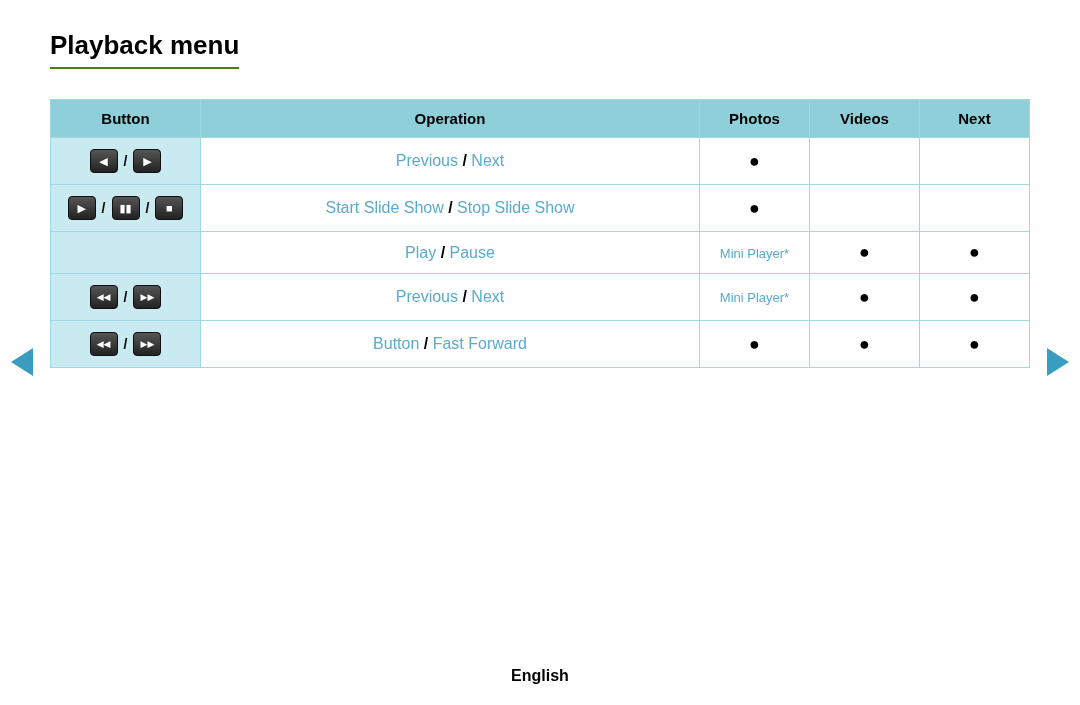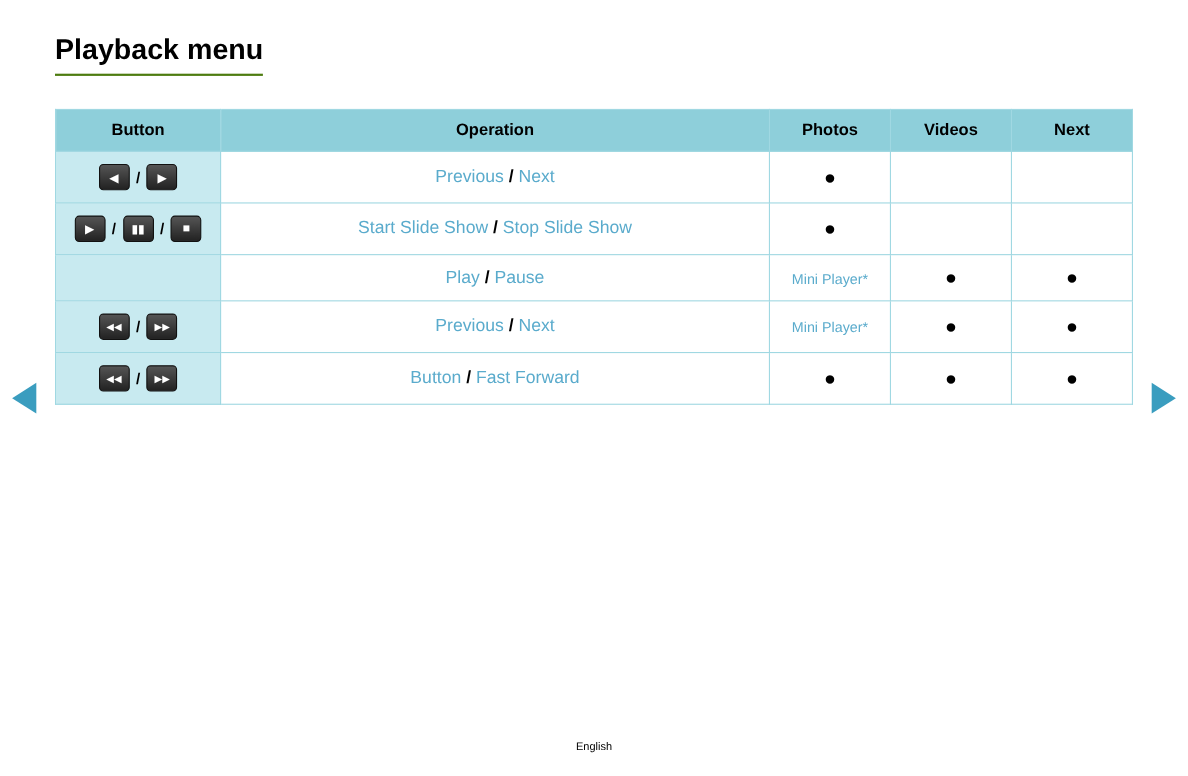--- a/index.html
+++ b/index.html
@@ -160,22 +160,22 @@
       border-top: 14px solid transparent;
       border-bottom: 14px solid transparent;
       border-left: 22px solid #3a9dbf;
     }
 
     .footer {
       position: absolute;
       bottom: 20px;
       width: 100%;
       text-align: center;
-      font-size: 10px;
-      font-weight: normal;
+      font-size: 16px;
+      font-weight: bold;
       color: #000;
     }
   </style>
 </head>
 <body>
 
 <div class="page-content">
   <h1>Playback menu</h1>
 
   <table>

